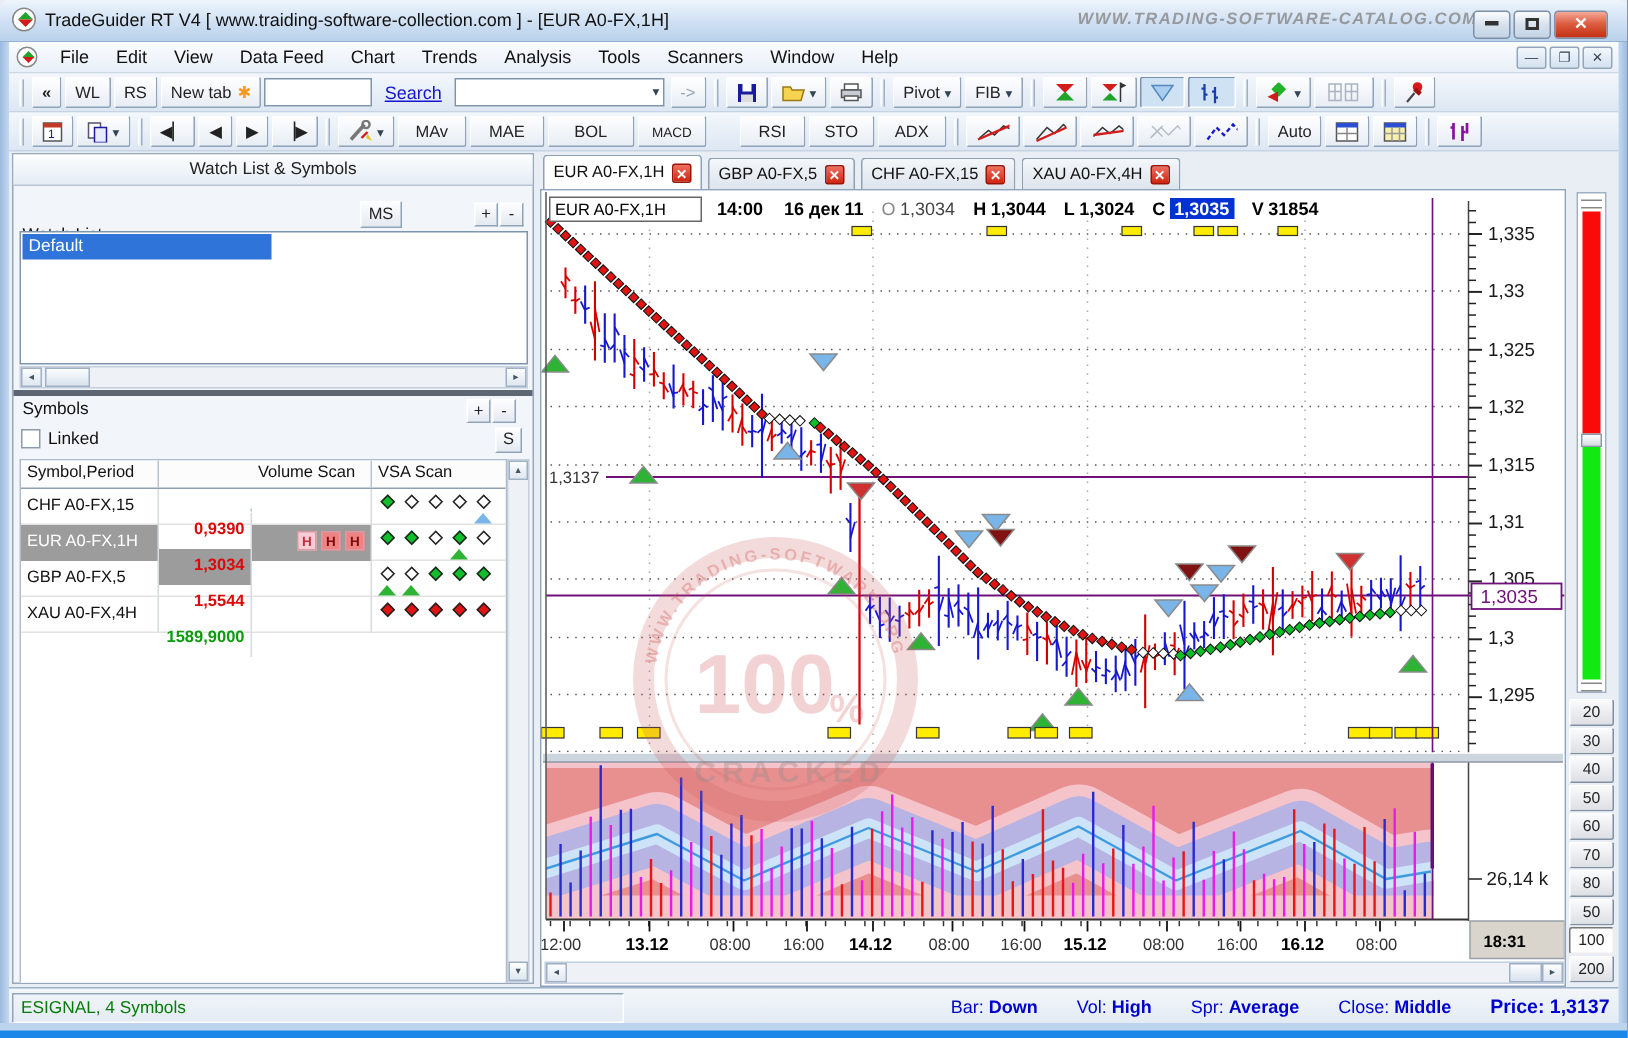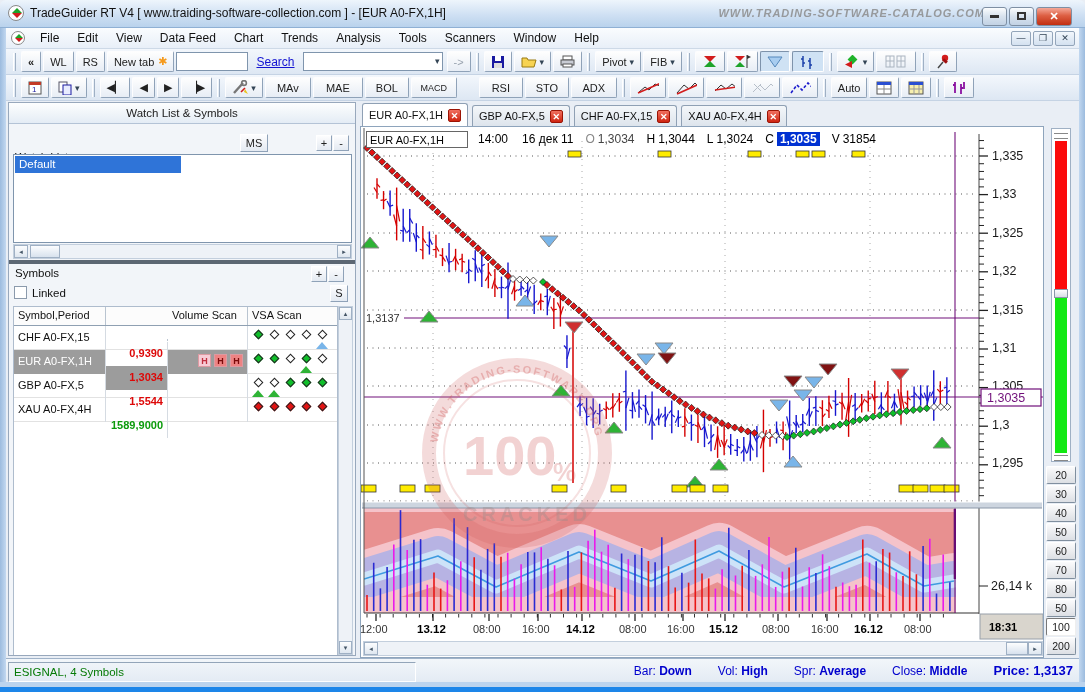--- a/index.html
+++ b/index.html
@@ -73,21 +73,21 @@
   #sym-vscroll{left:329px;top:203px;width:15px;height:349px;background:#eef2f7;border:1px solid #c3cfdd;}
   
   #tabsrow{left:362px;top:103px;width:681px;height:23px;display:flex;align-items:flex-end;}
   .tab{height:21px;border:1px solid #8fa0b4;border-bottom:none;border-radius:3px 3px 0 0;background:linear-gradient(180deg,#f4f7fa,#dde4ec);display:flex;align-items:center;padding:0 6px;font-size:11px;color:#111;margin-right:4px;white-space:nowrap;}
   .tab.active{background:#fff;height:23px;}
   .tabx{width:13px;height:13px;background:linear-gradient(180deg,#f07060,#cf2410);border:1px solid #9c1405;border-radius:2px;color:#fff;font-size:9px;font-weight:bold;text-align:center;line-height:12px;margin-left:5px;}
   
   #chartwrap{left:360px;top:126px;width:684px;height:532px;background:#fff;border:1px solid #8ea4bc;border-top:1px solid #8ea4bc;}
   #ohlc{left:366px;top:130px;height:18px;display:flex;align-items:center;font-size:12px;color:#000;white-space:nowrap;}
   #sym-box{width:102px;height:17px;border:1px solid #666;font-size:11px;padding:1px 0 0 3px;margin-right:10px;background:#fff;font-weight:normal;}
-  #ohlc b{font-weight:normal;}
+  #ohlc b{font-weight:bold;}
   .olabel{color:#888;margin-left:12px;}
   .vlabel{margin-left:12px;font-weight:bold;}
   #c-close{background:#0031d2;color:#fff;padding:0 3px;font-weight:bold;}
   
   #hscroll{left:363px;top:641px;width:680px;height:15px;background:#eef2f7;border:1px solid #c3cfdd;}
   
   #rightcol{left:1046px;top:128px;width:31px;height:528px;}
   .ztrack{position:absolute;left:5px;top:0;width:20px;height:334px;border:1px solid #9fb0c4;background:#fff;}
   .zgrip{position:absolute;left:2px;width:14px;height:6px;border-top:1px solid #888;border-bottom:1px solid #888;}
   .zbtn{position:absolute;left:0px;width:30px;height:18px;border:1px solid;border-color:#fff #808f9f #808f9f #fff;background:linear-gradient(180deg,#fbfbfc,#dcdfe4);font-size:10.5px;text-align:center;line-height:16px;color:#222;border-radius:2px;}
@@ -271,21 +271,21 @@
         <svg width="16" height="15">
           <line x1="2" y1="13" x2="11" y2="3" stroke="#777" stroke-width="2.4"></line>
           <circle cx="12" cy="3" r="2.4" fill="none" stroke="#777" stroke-width="1.6"></circle>
           <line x1="9" y1="12" x2="13" y2="8" stroke="#d21c1c" stroke-width="1.6"></line>
           <path d="M12,12 L16,14 L13,9 Z" fill="#e8c31a"></path>
         </svg>
         <span class="caret">▾</span>
       </div>
     <div class="tbtn" style="width:46px;">MAv</div>
     <div class="tbtn" style="width:50px;">MAE</div>
-    <div class="tbtn" style="width:44px;">BOL</div>
+    <div class="tbtn" style="width:58px;">BOL</div>
     <div class="tbtn" style="width:46px;font-size:9px;">MACD</div>
     <div class="tbtn" style="width:44px;margin-left:20px;">RSI</div>
     <div class="tbtn" style="width:44px;">STO</div>
     <div class="tbtn" style="width:46px;">ADX</div>
     <div class="grip"></div>
     <div class="tbtn" style="width:36px;">
         <svg width="26" height="14">
           <polyline points="2,11 8,6 12,9 18,3 23,5" fill="none" stroke="#333"></polyline>
           <line x1="1" y1="12" x2="24" y2="2" stroke="#d21c1c" stroke-width="1.6"></line>
         </svg>

